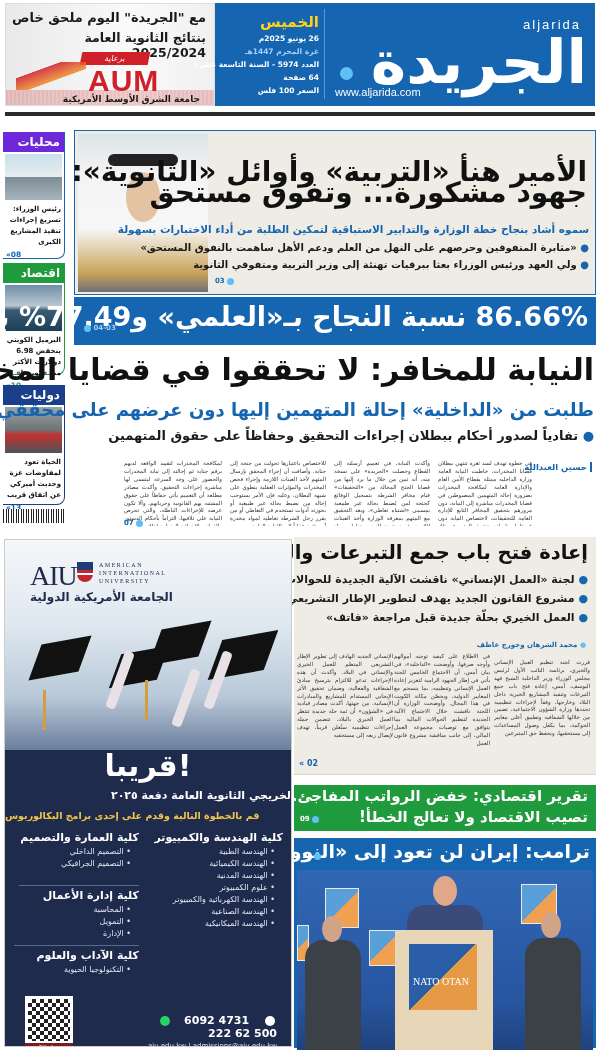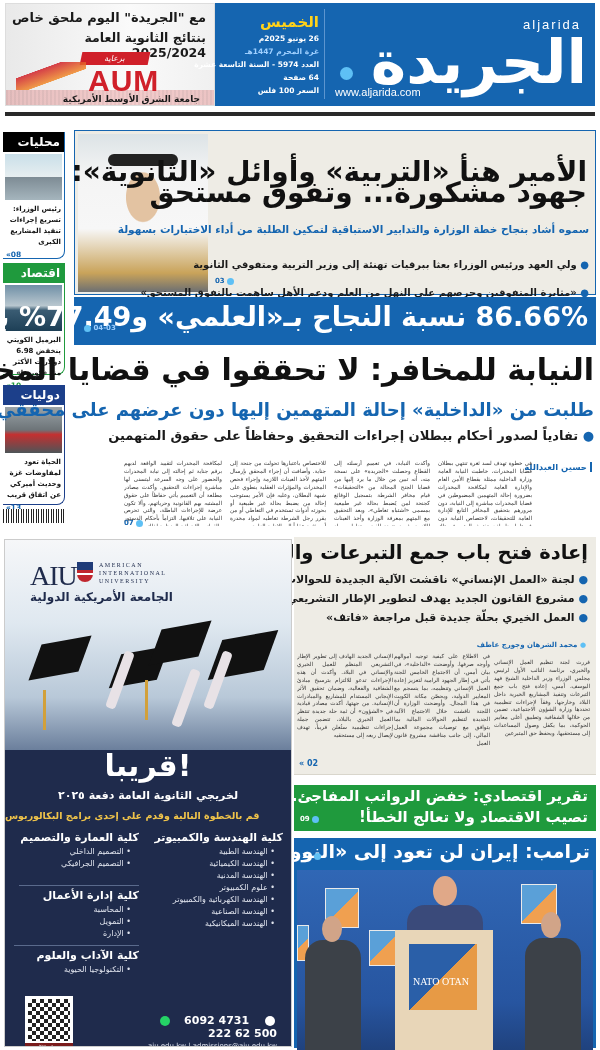--- a/index.html
+++ b/index.html
@@ -30,41 +30,41 @@
   #brand .b-dot { position: absolute; left: 125px; top: 64px; width: 13px; height: 13px; border-radius: 50%; background: #5ec0f5; }
   #rule { left: 5px; top: 112px; width: 590px; height: 4px; background: #2a2a2a; }
 
   
   .side-box { position: absolute; left: 3px; width: 62px; border: 1.5px solid #1565b0; border-top: none; border-left: none; border-radius: 0 0 8px 0; background: #fff; }
   .side-head { height: 20px; color: #fff; font-weight: bold; font-size: 12px; text-align: right; padding-right: 4px; line-height: 20px; }
   .side-img { height: 46px; margin: 2px 2px 0 2px; }
   .side-text { font-size: 7px; font-weight: bold; line-height: 11px; padding: 4px 3px 2px 2px; }
   .side-page { font-size: 7.5px; font-weight: bold; color: #1565b0; padding-left: 3px; padding-bottom: 2px; direction: ltr; text-align: left; }
   #side-1 { top: 132px; height: 127px; }
-  #side-1 .side-head { background: #000000; }
+  #side-1 .side-head { background: #6d28d9; }
   #side-1 .side-img { background: linear-gradient(180deg,#c9dfe9,#e7eef0 50%,#7e8c95 51%,#a5b5bd); }
   #side-2 { top: 263px; height: 112px; border-color: #1f9a3d; }
   #side-2 .side-head { background: #1f9a3d; }
   #side-2 .side-img { background: linear-gradient(180deg,#6f8fa6,#b9c7cf 45%,#3a5c73 55%,#1d3f56); }
   #side-2 .side-page { color: #1f9a3d; }
   #side-3 { top: 385px; height: 120px; border-color: #1c3f8a; }
   #side-3 .side-head { background: #1c3f8a; }
   #side-3 .side-img { background: linear-gradient(180deg,#9aa3a8,#6d7478 50%,#c43030 60%,#4d5558); }
   #barcode { left: 3px; top: 509px; width: 62px; height: 14px; background: repeating-linear-gradient(90deg,#222 0 1px,#fff 1px 3px,#222 3px 4px,#fff 4px 5px); }
 
   
   #lead { left: 74px; top: 130px; width: 522px; height: 165px; background: #eeece5; border: 1.5px solid #1565b0; }
   #lead-photo { position: absolute; left: 3px; top: 3px; width: 130px; height: 158px; background: radial-gradient(ellipse at 50% 40%, #e3c3a2 0 18%, transparent 19%), linear-gradient(180deg,#dce3e6 0,#f4f4f4 25%,#f7f7f7 60%,#c9a35a 88%,#6c6f72 100%); }
   #lead-photo .agal { position: absolute; left: 30px; top: 20px; width: 70px; height: 12px; border-radius: 6px; background: #222; }
   #lead-title1 { position: absolute; right: 8px; top: 4px; font-weight: bold; font-size: 28px; color: #111; white-space: nowrap; margin-top: 20px; }
   #lead-title2 { position: absolute; right: 8px; top: 45px; font-weight: bold; font-size: 28px; color: #111; white-space: nowrap; }
   #lead-sub { position: absolute; right: 6px; top: 92px; font-weight: bold; font-size: 10.5px; color: #1565b0; white-space: nowrap; }
   .bullet { font-weight: bold; font-size: 10px; color: #1a1a1a; white-space: nowrap; }
   .bullet::before { content: "● "; color: #1565b0; }
-  #lead-b1 { position: absolute; right: 6px; top: 111px; margin-top: 45px; }
+  #lead-b1 { position: absolute; right: 6px; top: 111px; }
   #lead-b2 { position: absolute; right: 6px; top: 128px; }
   .pgref { font-size: 7px; font-weight: bold; color: #1565b0; }
   .pgref .dot { display: inline-block; width: 7px; height: 7px; border-radius: 50%; background: #5ec0f5; vertical-align: middle; margin-left: 2px; }
   #lead-ref { position: absolute; left: 140px; top: 146px; }
 
   #percent-bar { left: 74px; top: 297px; width: 522px; height: 48px; background: #1565b0; }
   #percent-bar .pb-text { position: absolute; right: 8px; top: 4px; font-weight: bold; font-size: 27px; color: #fff; white-space: nowrap; }
   #percent-bar .pb-ref { position: absolute; left: 8px; top: 27px; color: #9fd0ff; }
   #percent-bar .pb-ref .dot { background: #5ec0f5; }
 
@@ -267,21 +267,21 @@
     <div class="cap" style="left:110px;top:110px;width:48px;height:34px"></div>
     <div class="cap" style="left:150px;top:85px;width:50px;height:36px"></div>
     <div class="cap" style="left:210px;top:95px;width:56px;height:40px"></div>
     <div class="scroll" style="left:110px;top:110px"></div>
     <div class="scroll" style="left:176px;top:128px"></div>
     <div class="scroll" style="left:208px;top:110px"></div>
     <div class="tassel" style="left:38px;top:150px"></div>
     <div class="tassel" style="left:140px;top:140px"></div>
   </div>
   <div id="ad-congrats">قريبا!</div>
-  <div id="ad-grads" class="rtl" style="text-align:center">لخريجي الثانوية العامة دفعة ٢٠٢٥</div>
+  <div id="ad-grads" class="rtl" style="text-align:right">لخريجي الثانوية العامة دفعة ٢٠٢٥</div>
   <div id="ad-next" class="rtl" style="text-align:left">قم بالخطوة التالية وقدم على إحدى برامج البكالوريوس</div>
 
   <div id="fac-eng" class="faculty">
     <div class="f-title">كلية الهندسة والكمبيوتر</div>
     <div class="f-item">الهندسة الطبية</div>
     <div class="f-item">الهندسة الكيميائية</div>
     <div class="f-item">الهندسة المدنية</div>
     <div class="f-item">علوم الكمبيوتر</div>
     <div class="f-item">الهندسة الكهربائية والكمبيوتر</div>
     <div class="f-item">الهندسة الصناعية</div>

